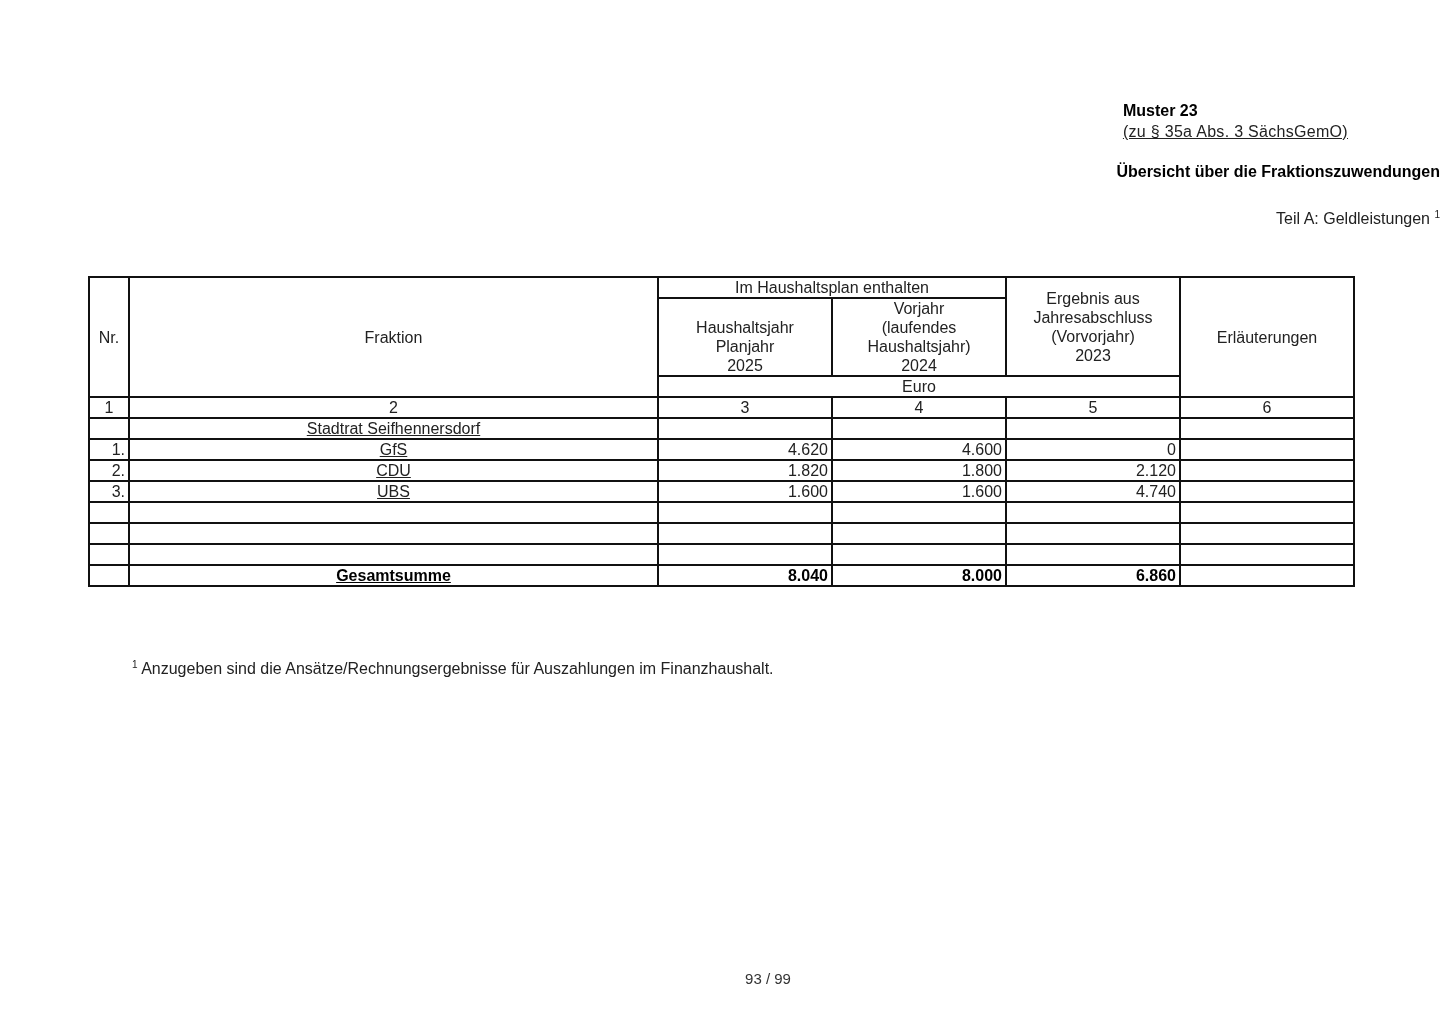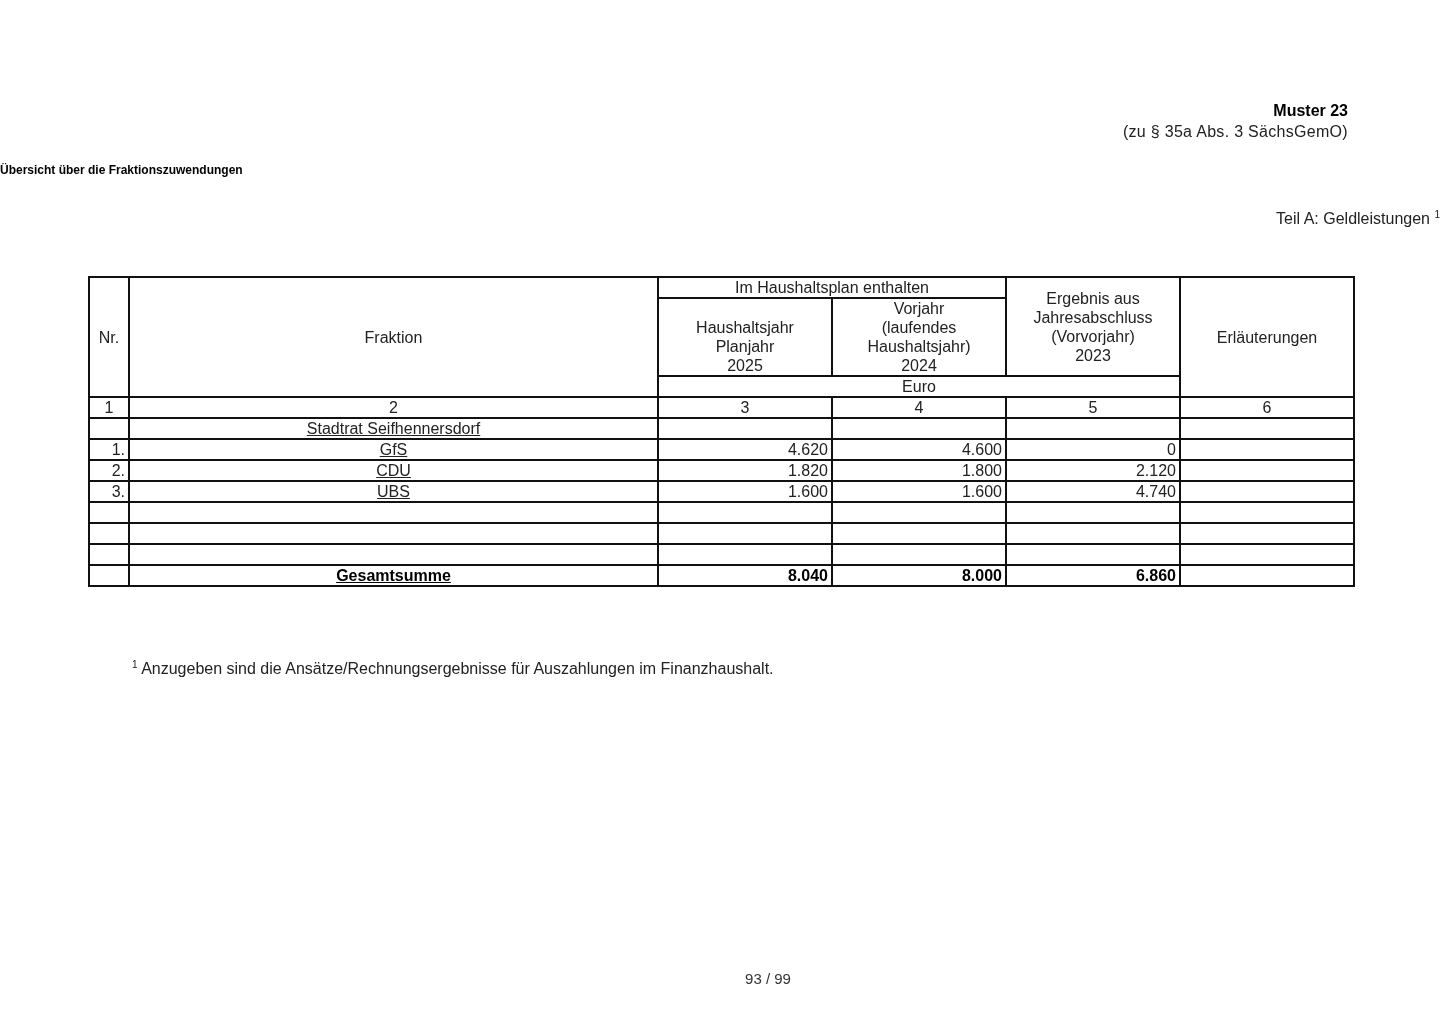--- a/index.html
+++ b/index.html
@@ -1,23 +1,23 @@
 <!DOCTYPE html>
 <html><head>
   <meta charset="utf-8">
   <style>
     html, body { margin: 0; padding: 0; background: #ffffff; }
     body {
       width: 1448px; height: 1024px; position: relative; overflow: hidden;
       font-family: "Liberation Sans", sans-serif; color: #000;
     }
-    .muster { position: absolute; right: 100px; top: 100px; text-align: right; font-size: 16px; line-height: 21px; }
+    .muster { position: absolute; right: 100px; top: 100px; text-align: left; font-size: 16px; line-height: 21px; }
     .muster .title { font-weight: bold; }
-    .muster .ref { color: #222; letter-spacing: 0.3px; }
-    .doc-title { position: absolute; left: 0; width: 1440px; top: 163px; text-align: left; font-weight: bold; font-size: 12px; }
+    .muster .ref { color: #222; letter-spacing: 0.3px; text-decoration: underline; }
+    .doc-title { position: absolute; left: 0; width: 1440px; top: 163px; text-align: right; font-weight: bold; font-size: 16px; }
     .subtitle { position: absolute; left: 0; width: 1440px; top: 210px; text-align: right; font-size: 16px; color: #222; }
     sup { font-size: 10px; vertical-align: 6px; line-height: 0; }
     table.main {
       position: absolute; left: 88px; top: 276px; width: 1265px;
       border-collapse: collapse; font-size: 16px; color: #222;
       table-layout: fixed;
     }
     table.main td { border: 2px solid #111; padding: 0 3px; line-height: 19px; height: 19px; }
     .c { text-align: center; }
     .r { text-align: right; }

